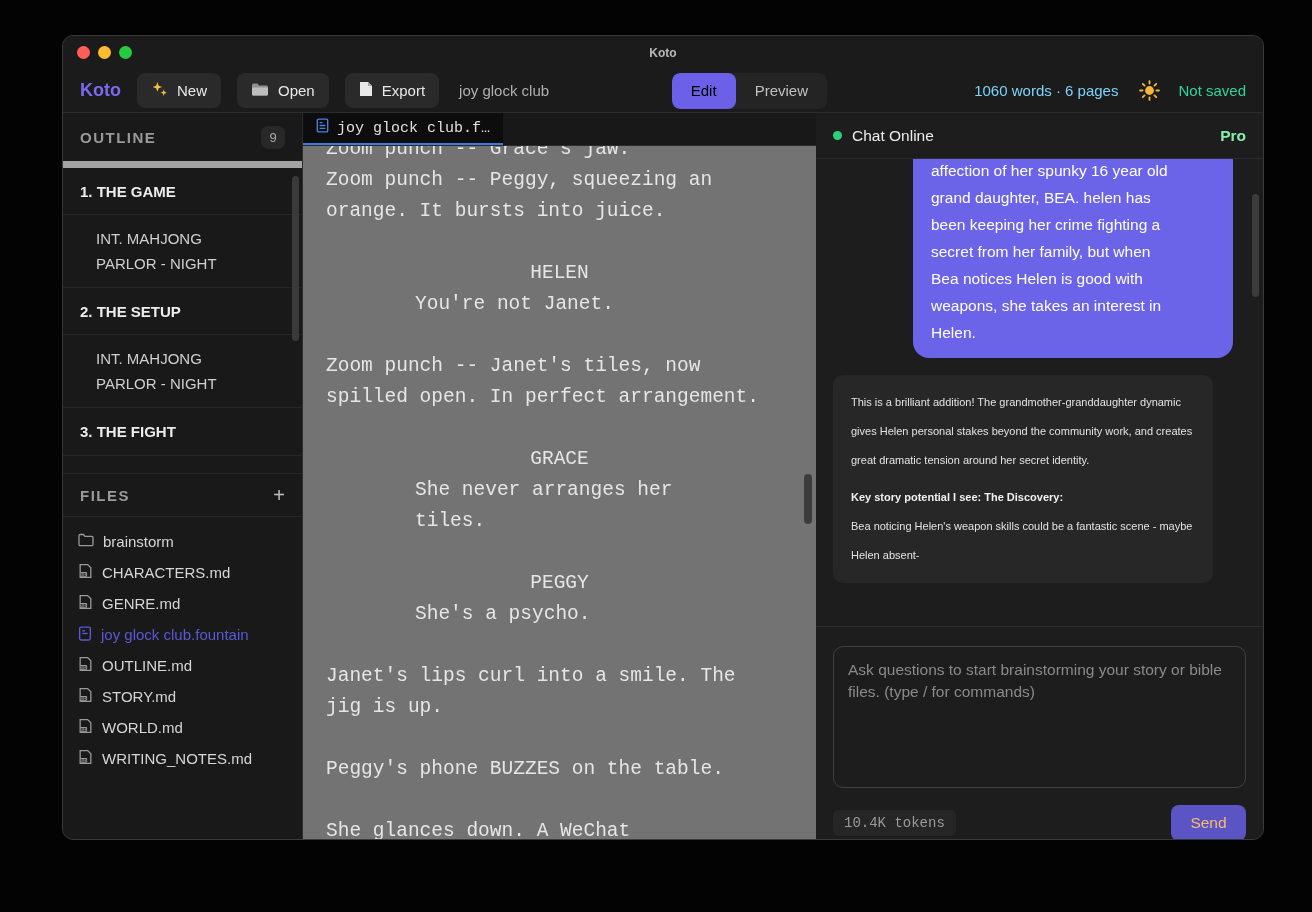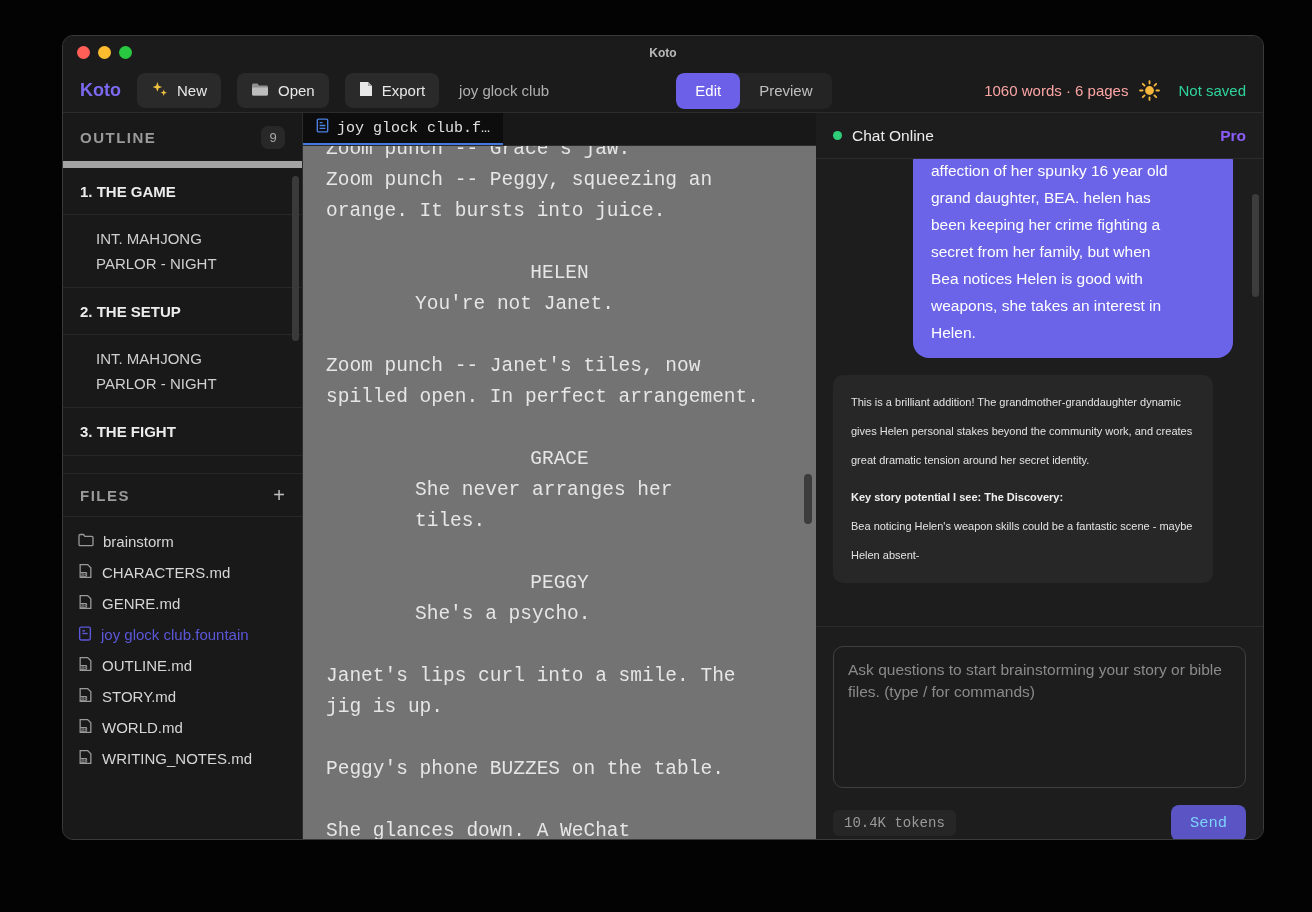--- a/index.html
+++ b/index.html
@@ -17,22 +17,22 @@
 
   
   .toolbar { height:44px; display:flex; align-items:center; padding:0 17px; border-bottom:1px solid #2c2c2c; background:#1b1b1b; }
   .logo { font-size:18px; font-weight:bold; color:#7b6af0; margin-right:16px; }
   .tb-btn { display:flex; align-items:center; gap:9px; height:35px; padding:0 14px; margin-right:16px;
     background:#2a2a2a; border:none; border-radius:8px; color:#e8e8e8; font-size:15px; font-family:inherit; cursor:pointer; }
   .doc-title { font-size:15px; color:#b0b0b0; margin-left:4px; white-space:nowrap; }
   .spacer1 { flex:1; } .spacer2 { flex:1.2; }
   .segmented { display:flex; background:#242424; border-radius:8px; height:36px; overflow:hidden; }
   .seg-btn { border:none; font-family:inherit; font-size:15px; padding:0 19px; background:transparent; color:#c0c0c0; cursor:pointer; }
-  .seg-btn.active { background:#6c5fe8; color:#ffffff; border-radius:8px;text-align:center; }
-  .stats { font-size:15px; color:#fca5a5; margin-right:10px; white-space:nowrap; }
+  .seg-btn.active { background:#6c5fe8; color:#000000; border-radius:8px;text-align:center; }
+  .stats { font-size:15px; color:#7dd3fc; margin-right:20px; white-space:nowrap; }
   .theme { margin-right:18px; width:22px; height:22px; display:flex; align-items:center; justify-content:center; cursor:pointer; }
   .save-status { font-size:15px; color:#2fd49c; white-space:nowrap; }
 
   
   .main { display:flex; height:728px; }
 
   
   .sidebar { width:240px; background:#191919; border-right:1px solid #2c2c2c; position:relative; }
   .panel-header { height:48px; display:flex; align-items:center; padding:0 17px; }
   .panel-header .hl { font-size:15px; font-weight:bold; letter-spacing:1.5px; color:#9a9a9a; }
@@ -62,36 +62,36 @@
   .ln { height:31px; white-space:pre; }
   .ln.character { text-align:center; padding-right:23px; }
   .ln.dialogue { padding-left:89px; }
   .e-scrollbar { position:absolute; right:4px; top:361px; width:8px; height:50px; background:#3c3c3c; border-radius:4px; }
 
   
   .chat { width:447px; background:#1d1d1d; display:flex; flex-direction:column; position:relative; }
   .chat-header { height:46px; display:flex; align-items:center; padding:0 17px; border-bottom:1px solid #2c2c2c; }
   .dot { width:9px; height:9px; border-radius:50%; background:#2fcf7a; }
   .chat-title { font-size:15.5px; color:#ececec; margin-left:10px; }
-  .pro { margin-left:auto; font-size:15.5px; font-weight:bold; color:#8b5cf6; cursor:pointer; }
+  .pro { margin-left:auto; font-size:15.5px; font-weight:bold; color:#86efac; cursor:pointer; }
   .messages { flex:1; overflow:hidden; padding:0 30px 0 17px; }
   .msgs-inner { margin-top:-14px; }
   .bubble-user { width:320px; margin-left:auto; background:#6b63e8; border-radius:16px; padding:12px 18px;
     color:#ffffff; font-size:15.5px; line-height:27px; }
   .bubble-assistant { margin-top:17px; width:380px; background:#272727; border-radius:10px; padding:13px 18px;
     color:#e3e3e3; font-size:11px; line-height:29px; }
   .bubble-assistant .p2 { margin-top:8px; }
   .bold-line { font-weight:bold; color:#f0f0f0; display:block; }
   .input-area { border-top:1px solid #2c2c2c; padding:19px 17px 0 17px; }
   .chat-input { width:100%; height:142px; background:transparent; border:1px solid #3f3f3f; border-radius:10px;
     padding:12px 14px; font-family:inherit; font-size:15.5px; line-height:22px; color:#dddddd; resize:none; outline:none; }
   .chat-input::placeholder { color:#8a8a8a; }
   .input-footer { margin-top:13px; display:flex; align-items:center; justify-content:space-between; }
   .tokens { background:#262626; border-radius:6px; padding:5px 11px; font-family:"Liberation Mono", monospace; font-size:14px; color:#9a9a9a; }
-  .send-btn { width:75px; height:36px; background:#5a54c4; border:none; border-radius:8px; color:#7dd3fc; font-size:15.5px; font-family:Liberation Mono, monospace; cursor:pointer; }
+  .send-btn { width:75px; height:36px; background:#5a54c4; border:none; border-radius:8px; color:#fdba74; font-size:15.5px; font-family:Liberation Sans, sans-serif; cursor:pointer; }
   .c-scrollbar { position:absolute; right:4px; top:81px; width:7px; height:103px; background:#3c3c3c; border-radius:4px; }
 </style>
 </head>
 <body>
 
 <div class="window">
 
   <div class="titlebar">
     <div class="traffic">
       <div class="tl red"></div>

